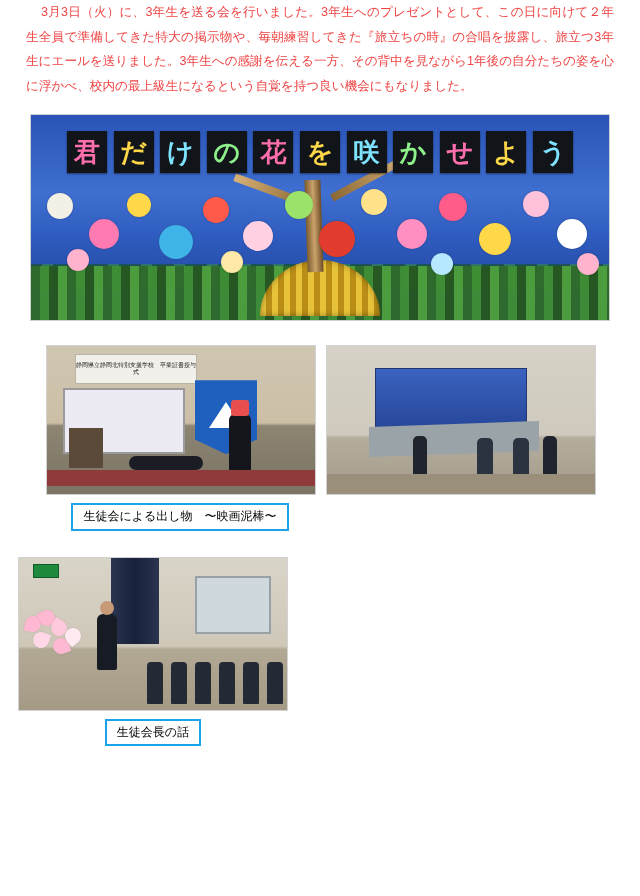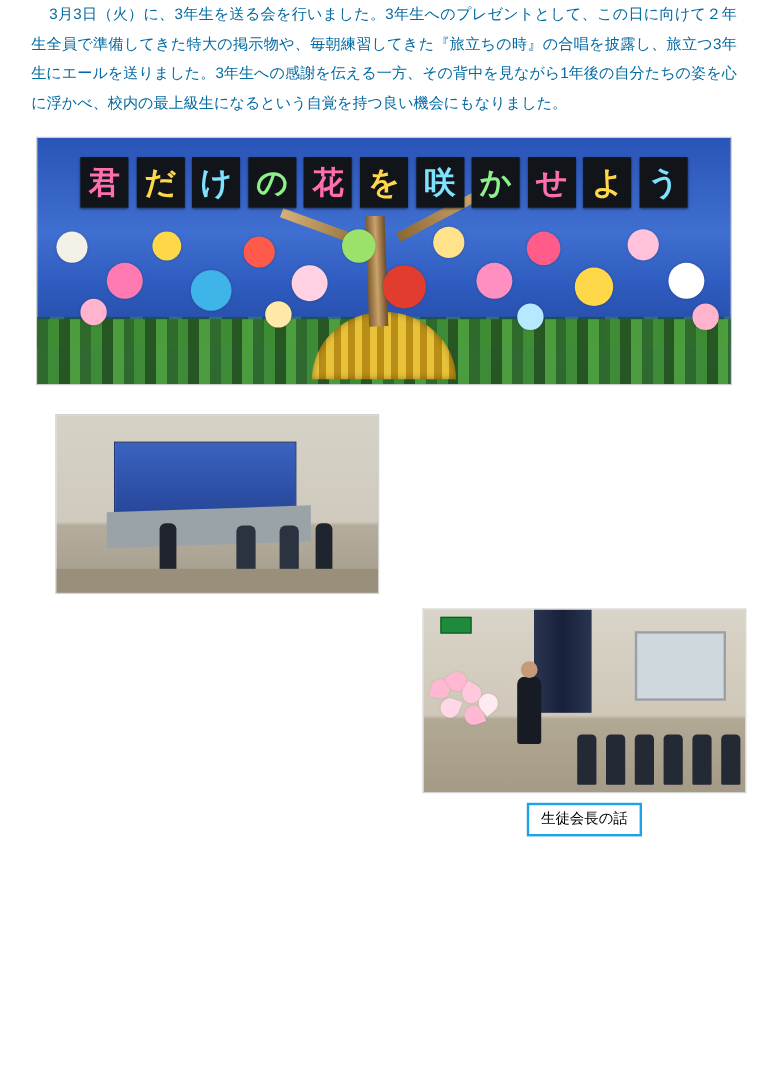--- a/index.html
+++ b/index.html
@@ -31,21 +31,21 @@
     margin-bottom: 22px;
     color: #000;
   }
   .body-text {
     font-size: 12.6px;
     line-height: 1.95;
     text-align: justify;
     text-justify: inter-ideograph;
     padding: 0 8px;
     margin-bottom: 16px;
-    color: #0369a1;
+    color: #ef4444;
   }
   .body-text .indent {
     display: inline-block;
     width: 1.2em;
   }
 
   
   .caption {
     display: inline-block;
     border: 2px solid #1aa3e8;
@@ -278,22 +278,22 @@
   }
   .stage-b .floor {
     position: absolute; bottom: 0; left: 0; right: 0;
     height: 20px;
     background: #9a8f7b;
   }
 
   
   .bottom-wrap {
     display: flex;
-    justify-content: flex-end;
-    margin-top: 12px;
+    justify-content: flex-start;
+    margin-top: 26px;
   }
   .photo-stage-c {
     width: 268px;
     height: 152px;
     border: 1px solid #d2d2d2;
     position: relative;
     overflow: hidden;
     background: linear-gradient(180deg,#d9d4c8 0%, #cfc8b9 58%, #b2a995 60%, #a49a85 100%);
   }
   .photo-stage-c .exitsign {
@@ -397,20 +397,34 @@
     <div class="flower" style="left:526px; top:104px; width:30px;height:30px;background:#ffffff;"></div>
     <div class="flower" style="left:36px;  top:134px; width:22px;height:22px;background:#ffb3cd;"></div>
     <div class="flower" style="left:190px; top:136px; width:22px;height:22px;background:#ffe9a8;"></div>
     <div class="flower" style="left:400px; top:138px; width:22px;height:22px;background:#b6e8ff;"></div>
     <div class="flower" style="left:546px; top:138px; width:22px;height:22px;background:#ffb3cd;"></div>
   </div>
 
 
   <div class="mid-row">
 
+    <div class="mid-col">
+      <div class="photo-stage stage-a">
+        <div class="banner">静岡県立静岡北特別支援学校　卒業証書授与式</div>
+        <div class="screen"></div>
+        <div class="flag"></div>
+        <div class="podium"></div>
+        <div class="lying"></div>
+        <div class="person"></div>
+        <div class="redcarpet"></div>
+      </div>
+      <div class="caption-wrap">
+        <div class="caption">生徒会による出し物　〜映画泥棒〜</div>
+      </div>
+    </div>
 
     <div class="mid-col">
       <div class="photo-stage stage-b">
         <div class="boardmini"></div>
         <div class="tarp"></div>
         <div class="stud" style="left:86px;"></div>
         <div class="skirt" style="left:150px;"></div>
         <div class="skirt" style="left:186px;"></div>
         <div class="stud" style="left:216px;"></div>
         <div class="floor"></div>

